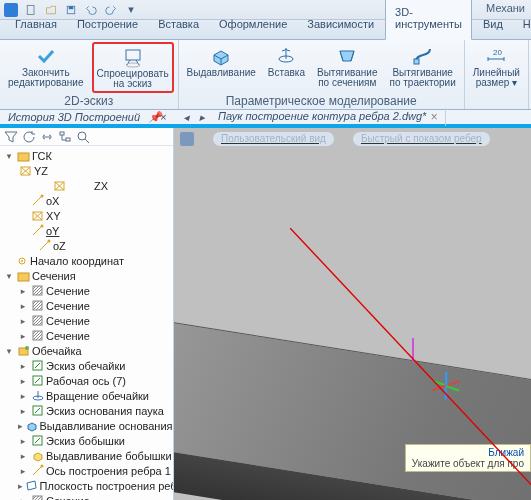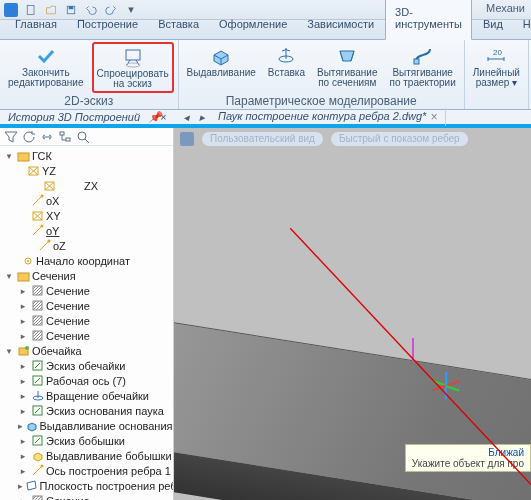--- a/index.html
+++ b/index.html
@@ -43,21 +43,21 @@
   .sidetools { height: 18px; border-bottom: 1px solid #dbe4ee; display: flex; align-items: center; gap: 4px; padding: 0 4px; }
   .sidetools .stbtn { width: 14px; height: 14px; color:#5a718c; cursor:pointer; display:flex; align-items:center; justify-content:center; }
   .tree { overflow-y: auto; overflow-x: hidden; flex: 1; padding: 2px 0; }
   .node { display: flex; align-items: center; height: 15px; white-space: nowrap; cursor: pointer; }
   .exp { width: 10px; height:10px; display:flex; align-items:center; justify-content:center; color:#666; font-size:9px; }
   .nicon { width: 14px; height: 14px; margin: 0 2px; display:flex; align-items:center; justify-content:center; }
   .nicon svg { width:13px; height:13px; }
   .nlabel { font-size: 11px; color: #222; }
 
   .viewport { flex: 1; background: #c0c0c0; position: relative; overflow: hidden; }
-  .crumb { position:absolute; top:4px; left:6px; display:flex; gap:8px; z-index:2; }
+  .crumb { position:absolute; top:4px; left:6px; display:flex; gap:19px; z-index:2;text-decoration:underline; }
   .crumb .home { width:14px; height:14px; background:#7a99bc; border-radius:2px; }
   .crumb .pill { background:#d8e2ee; color:#a4b3c5; border-radius:8px; padding:1px 8px; font-size:10px; }
 
   .model { position:absolute; left:-40px; top:230px; width:530px; height:200px; transform: skewY(9deg) skewX(-4deg); }
   .mtop { position:absolute; left:0; top:0; width:100%; height:130px; background: linear-gradient(110deg,#9b9b9b 0%,#777 55%,#6a6a6a 100%); border-top:1px solid #555; }
   .mfront { position:absolute; left:0; top:130px; width:100%; height:40px; background: linear-gradient(#444,#333); transform: skewX(20deg); transform-origin: left top; }
 
   .gizmo { position:absolute; right:70px; bottom:100px; width:30px; height:30px; z-index:3; }
   .gizmo .line { position:absolute; left:15px; top:15px; width:14px; height:1.5px; transform-origin:left center; }
   .gizmo .lr { background:#d44; transform:rotate(-20deg); }
@@ -253,31 +253,31 @@
     <div class="tree" id="tree">
         <div class="node" style="padding-left: 4px;">
           <span class="exp">▾</span>
           <span class="nicon">
             <svg viewBox="0 0 13 13">
               <rect x="1" y="4" width="11" height="8" fill="#f7c95a" stroke="#c9972a"></rect>
             </svg>
           </span>
           <span class="nlabel">ГСК</span>
         </div>
-        <div class="node" style="padding-left: 14px;">
+        <div class="node" style="padding-left: 6px;">
           <span class="exp"></span>
           <span class="nicon">
             <svg viewBox="0 0 13 13">
               <rect x="2" y="3" width="9" height="8" fill="none" stroke="#d9a62a"></rect>
               <path d="M2 3l9 8M11 3l-9 8" stroke="#d9a62a"></path>
             </svg>
           </span>
           <span class="nlabel">YZ</span>
         </div>
-        <div class="node" style="padding-left: 4px; gap: 26px;">
+        <div class="node" style="padding-left: 14px; gap: 26px;">
           <span class="exp"></span>
           <span class="nicon">
             <svg viewBox="0 0 13 13">
               <rect x="2" y="3" width="9" height="8" fill="none" stroke="#d9a62a"></rect>
               <path d="M2 3l9 8M11 3l-9 8" stroke="#d9a62a"></path>
             </svg>
           </span>
           <span class="nlabel">ZX</span>
         </div>
         <div class="node" style="padding-left: 18px;">
@@ -313,21 +313,21 @@
         <div class="node" style="padding-left: 25px;">
           <span class="exp"></span>
           <span class="nicon">
             <svg viewBox="0 0 13 13">
               <path d="M2 11L11 2" stroke="#d9a62a"></path>
               <circle cx="11" cy="2" r="1.5" fill="#d9a62a"></circle>
             </svg>
           </span>
           <span class="nlabel">oZ</span>
         </div>
-        <div class="node" style="padding-left: 8px;">
+        <div class="node" style="padding-left: 2px;">
           <span class="exp"></span>
           <span class="nicon">
             <svg viewBox="0 0 13 13">
               <circle cx="7" cy="7" r="3" fill="none" stroke="#d9a62a"></circle>
               <circle cx="7" cy="7" r="1" fill="#d9a62a"></circle>
             </svg>
           </span>
           <span class="nlabel">Начало координат</span>
         </div>
         <div class="node" style="padding-left: 4px;">

